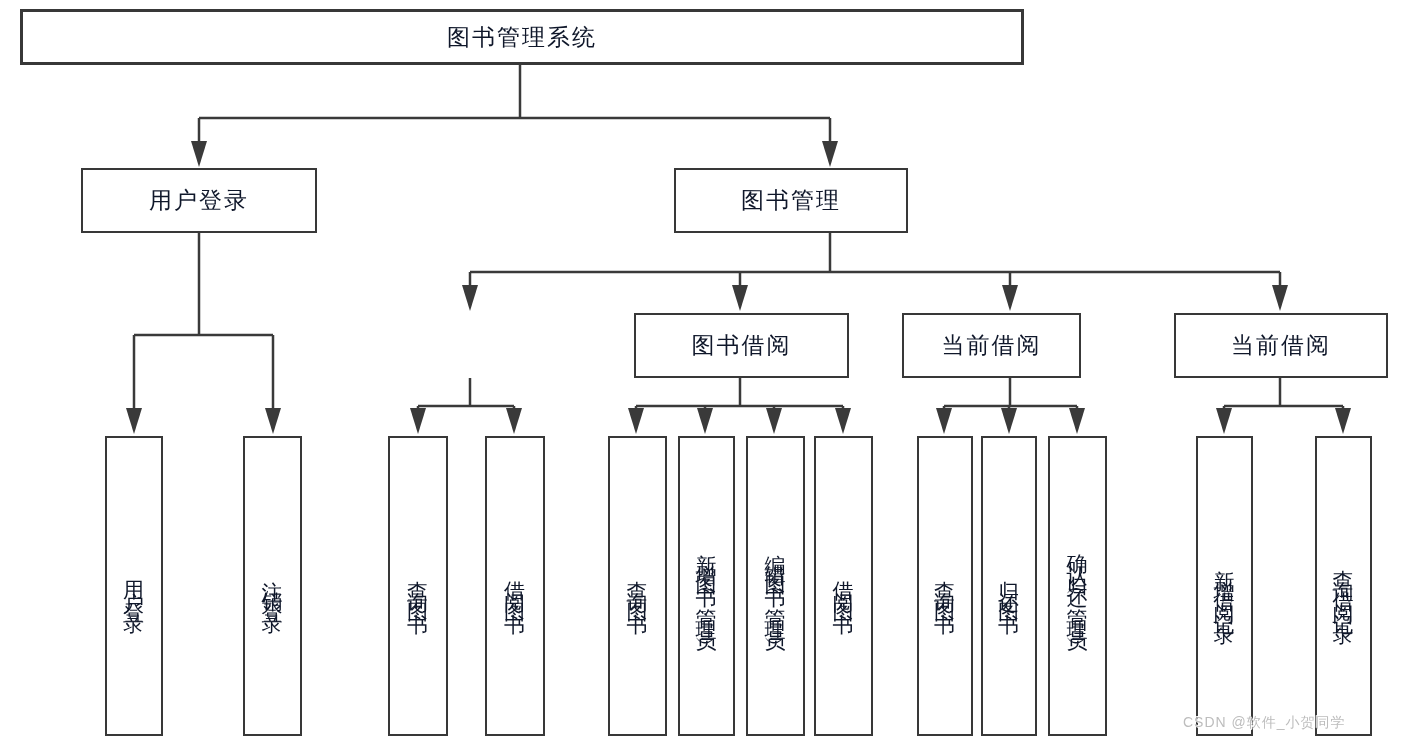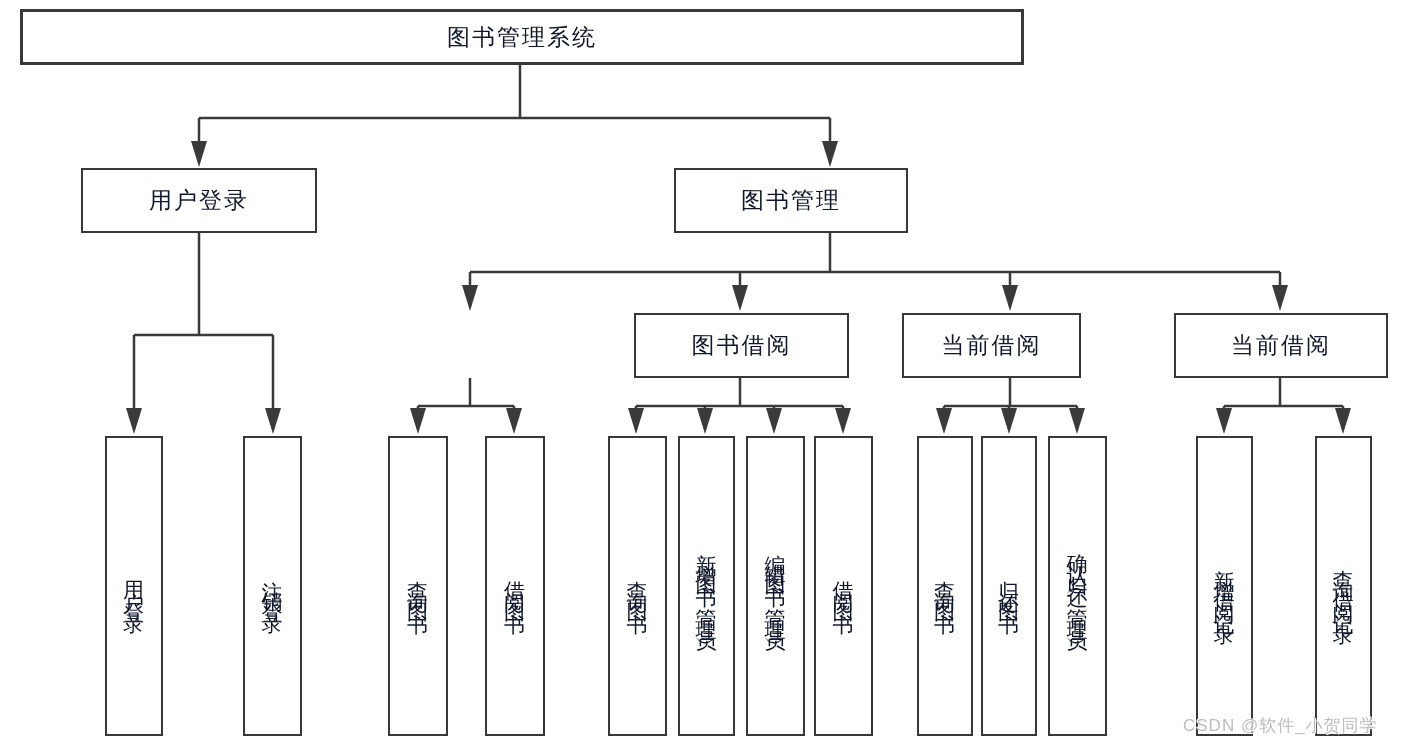--- a/index.html
+++ b/index.html
@@ -17,21 +17,21 @@
     z-index:1; text-align:center;
   }
   .lvl1 { border-width:3px; }
   .h-label { font-size:23px; letter-spacing:2px; white-space:nowrap; }
   .vbox {
     writing-mode:vertical-rl; text-orientation:upright;
     font-size:21px; letter-spacing:11px; line-height:1;
   }
   .watermark {
     position:absolute; left:1183px; top:714px; z-index:3;
-    font-size:17px; letter-spacing:1px; color:#bdbdbd; white-space:nowrap;
+    font-size:14px; letter-spacing:1px; color:#bdbdbd; white-space:nowrap;
     text-shadow:1px 1px 0 #ffffff, -1px -1px 0 #ffffff;
   }
 </style>
 </head>
 <body>
 
 <div class="canvas">
 
   <svg class="wires" width="1405" height="747" viewBox="0 0 1405 747">
 

